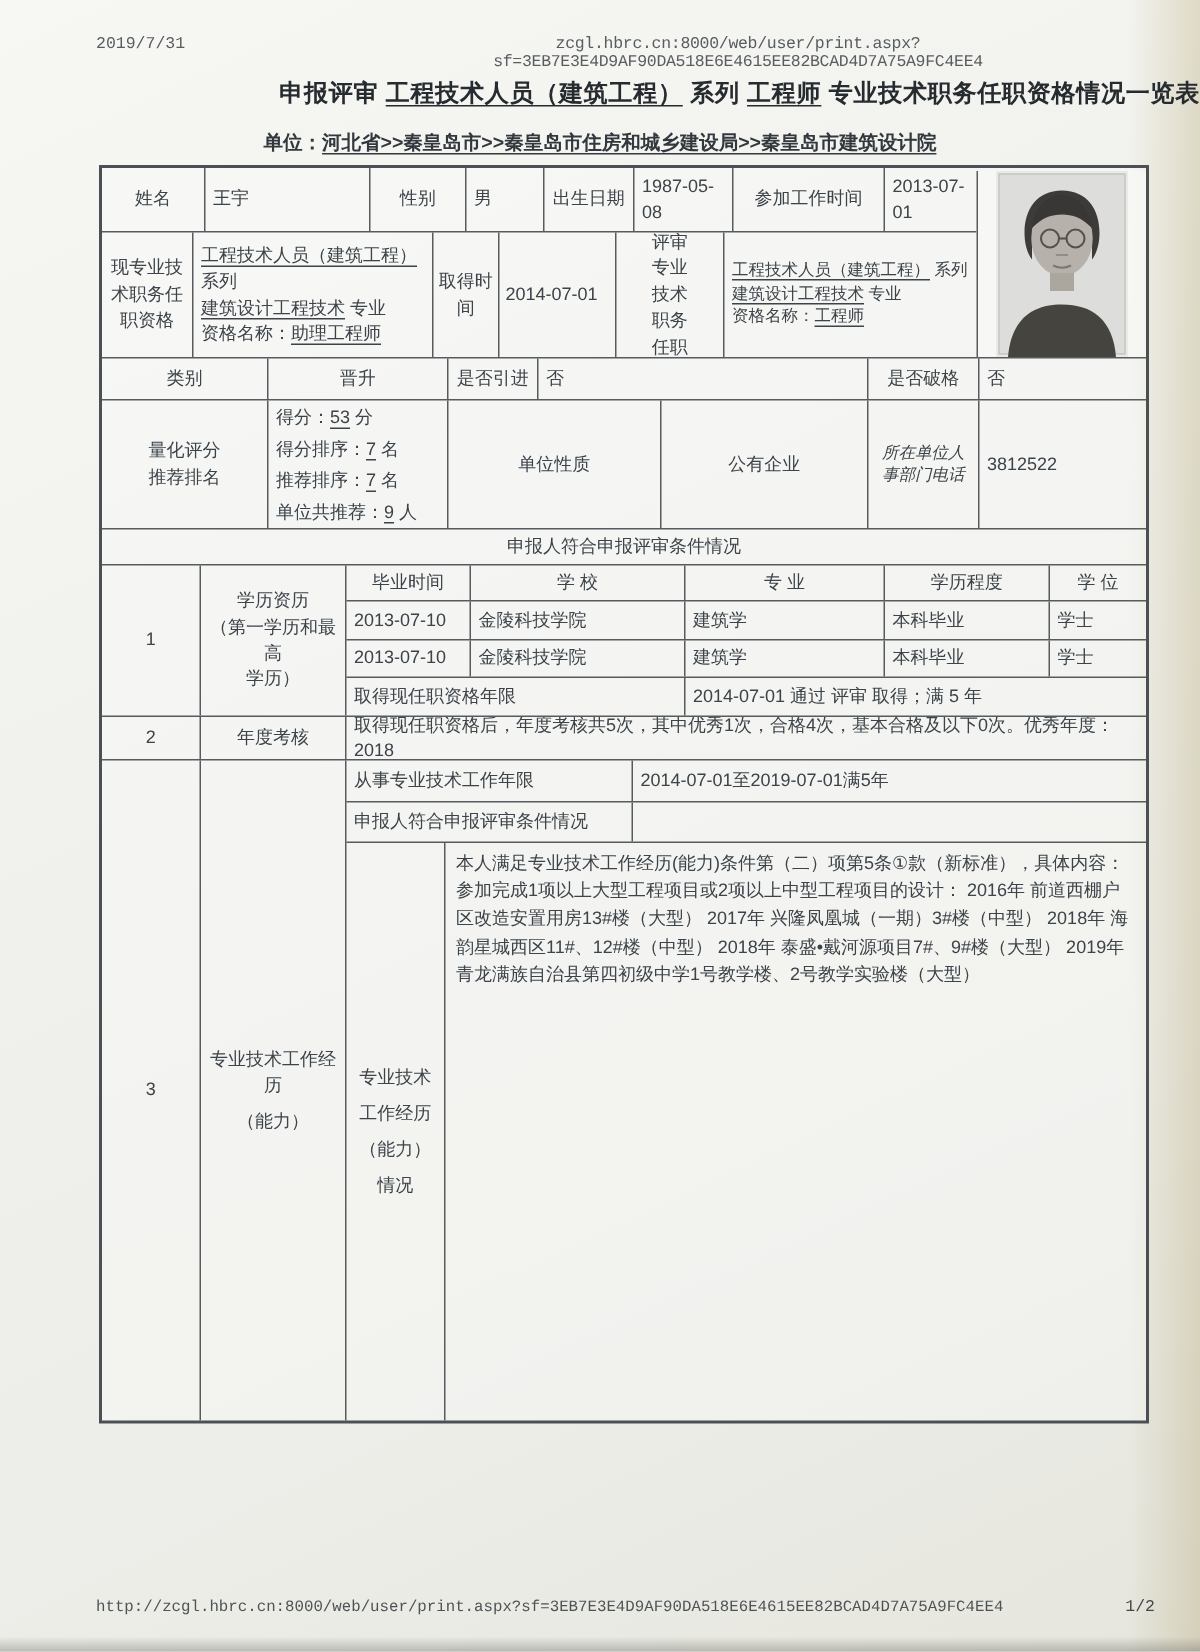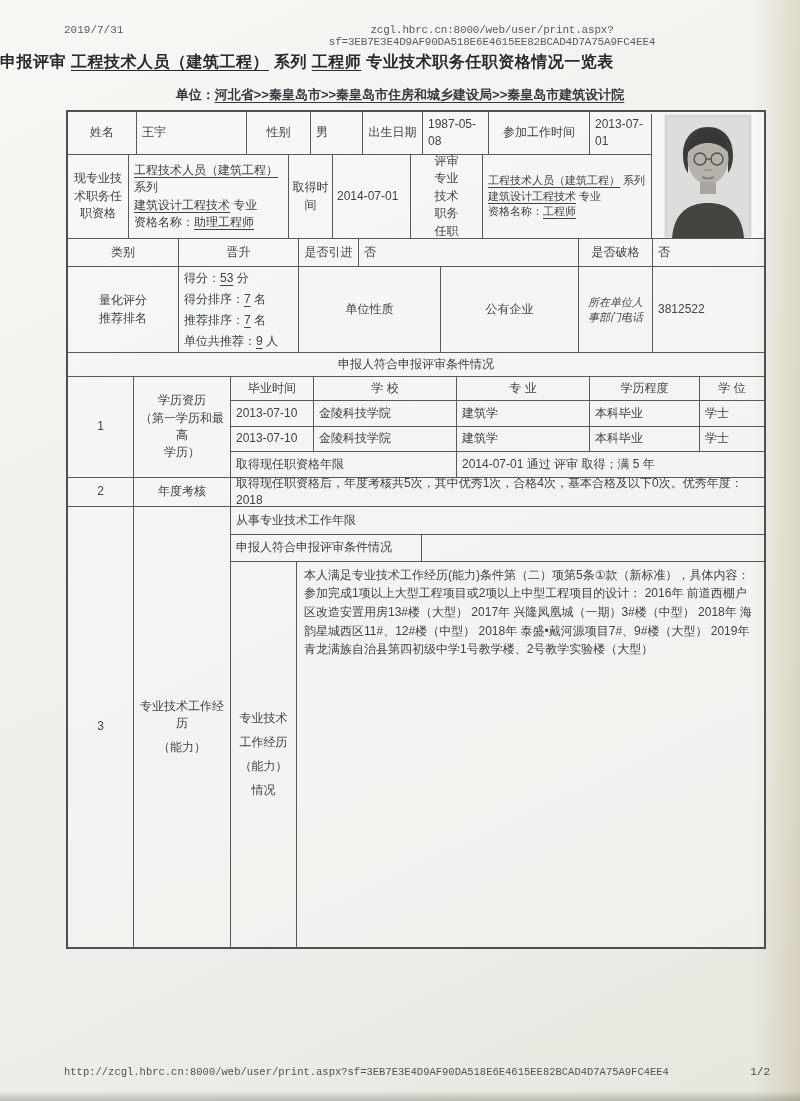--- a/index.html
+++ b/index.html
@@ -22,21 +22,21 @@
     background:linear-gradient(to top, rgba(95,95,88,.35), rgba(95,95,88,0));
     pointer-events:none;
   }
   .topbar{
     position:absolute;top:24px;left:64px;right:30px;display:flex;align-items:baseline;
     font-family:"Liberation Mono","DejaVu Sans Mono",monospace;font-size:11px;color:#585d60;
   }
   .topbar .date{width:150px;}
   .topbar .hurl{flex:1;text-align:center;letter-spacing:-.2px;}
   .title{
-    position:absolute;top:52px;left:0;width:100%;text-align:left;
+    position:absolute;top:52px;left:0;width:100%;text-align:right;
     font-size:16px;font-weight:bold;color:var(--ink-dark);letter-spacing:.5px;
   }
   .unitline{
     position:absolute;top:86px;left:0;width:100%;text-align:center;
     font-size:13px;font-weight:bold;color:#32383d;
   }
   .u{text-decoration:underline;text-underline-offset:3px;}
   .ftable{
     position:absolute;top:110px;left:66px;width:700px;box-sizing:border-box;
     border:2px solid var(--line-heavy);font-size:12px;line-height:1.45;
@@ -220,20 +220,21 @@
 
     <div class="sec" style="height:440px">
       <div class="c" style="width:65px">3</div>
       <div class="c colv" style="width:97px;padding:2px 3px">
         <div>专业技术工作经历</div>
         <div style="margin-top:6px">（能力）</div>
       </div>
       <div class="stack">
         <div class="sr" style="height:27px">
           <div class="c left" style="width:190px">从事专业技术工作年限</div>
+          <div class="c left" style="width:343px">2014-07-01至2019-07-01满5年</div>
         </div>
         <div class="sr" style="height:26px">
           <div class="c left" style="width:190px">申报人符合申报评审条件情况</div>
           <div class="c left" style="width:343px"></div>
         </div>
         <div class="sr" style="height:387px">
           <div class="c colv" style="width:65px;padding:2px 4px;line-height:2">
             <div>专业技术</div>
             <div>工作经历</div>
             <div>（能力）</div>

